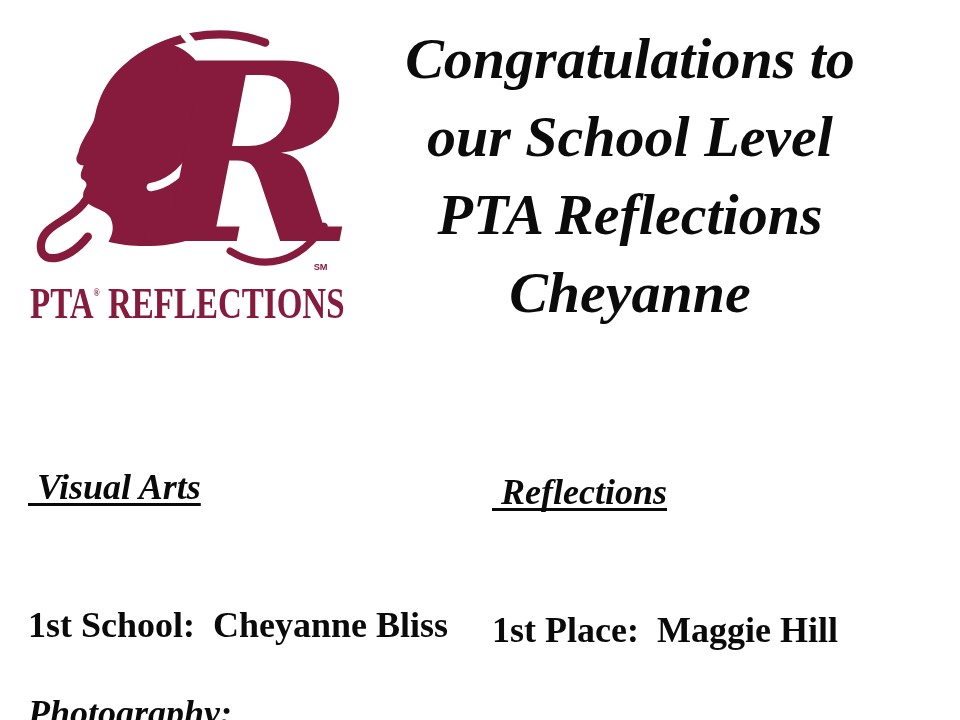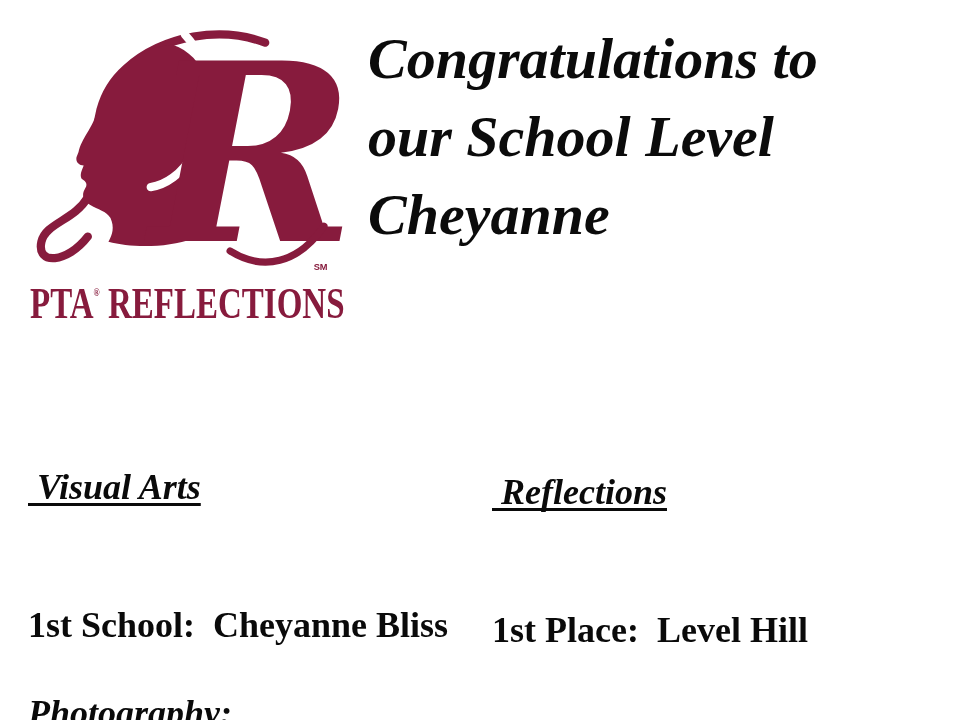--- a/index.html
+++ b/index.html
@@ -39,21 +39,21 @@
     vertical-align: 22px;
     letter-spacing: 0;
   }
 
   
   .title {
     position: absolute;
     left: 368px;
     top: 20px;
     width: 524px;
-    text-align: left;
+    text-align: center;
     font-weight: 700;
     font-style: italic;
     font-size: 58px;
     line-height: 78px;
     color: #0b0b0b;
     white-space: nowrap;
   }
 
   
   .section {
@@ -107,33 +107,34 @@
       <path d="M 196 222 C 228 242, 262 234, 287 198" fill="none" stroke="#871B3D" stroke-width="7" stroke-linecap="round"></path>
 
       <text x="277" y="240" font-family="Liberation Sans, sans-serif" font-weight="700" font-size="9" fill="#871B3D">SM</text>
     </svg>
     <div class="wordmark"><span>PTA</span><sup>®</sup><span> REFLECTIONS</span></div>
   </div>
 
   <div class="title">
     <div>Congratulations to</div>
     <div>our School Level</div>
+    <div>PTA Reflections</div>
     <div>Cheyanne</div>
   </div>
 
   <div class="section sec-visual-arts">
     <div><span class="heading"> Visual Arts</span></div>
     <div>1st School:  Cheyanne Bliss</div>
     
     
   </div>
 
   <div class="section sec-literature">
     <div><span class="heading"> Reflections</span></div>
-    <div>1st Place:  Level Hill</div>
+    <div>1st Place:  Maggie Hill</div>
     
     
   </div>
 
   <div class="section sec-photography">
     <div><span class="heading">Photography:</span></div>
     
   </div>
 
 </div>

